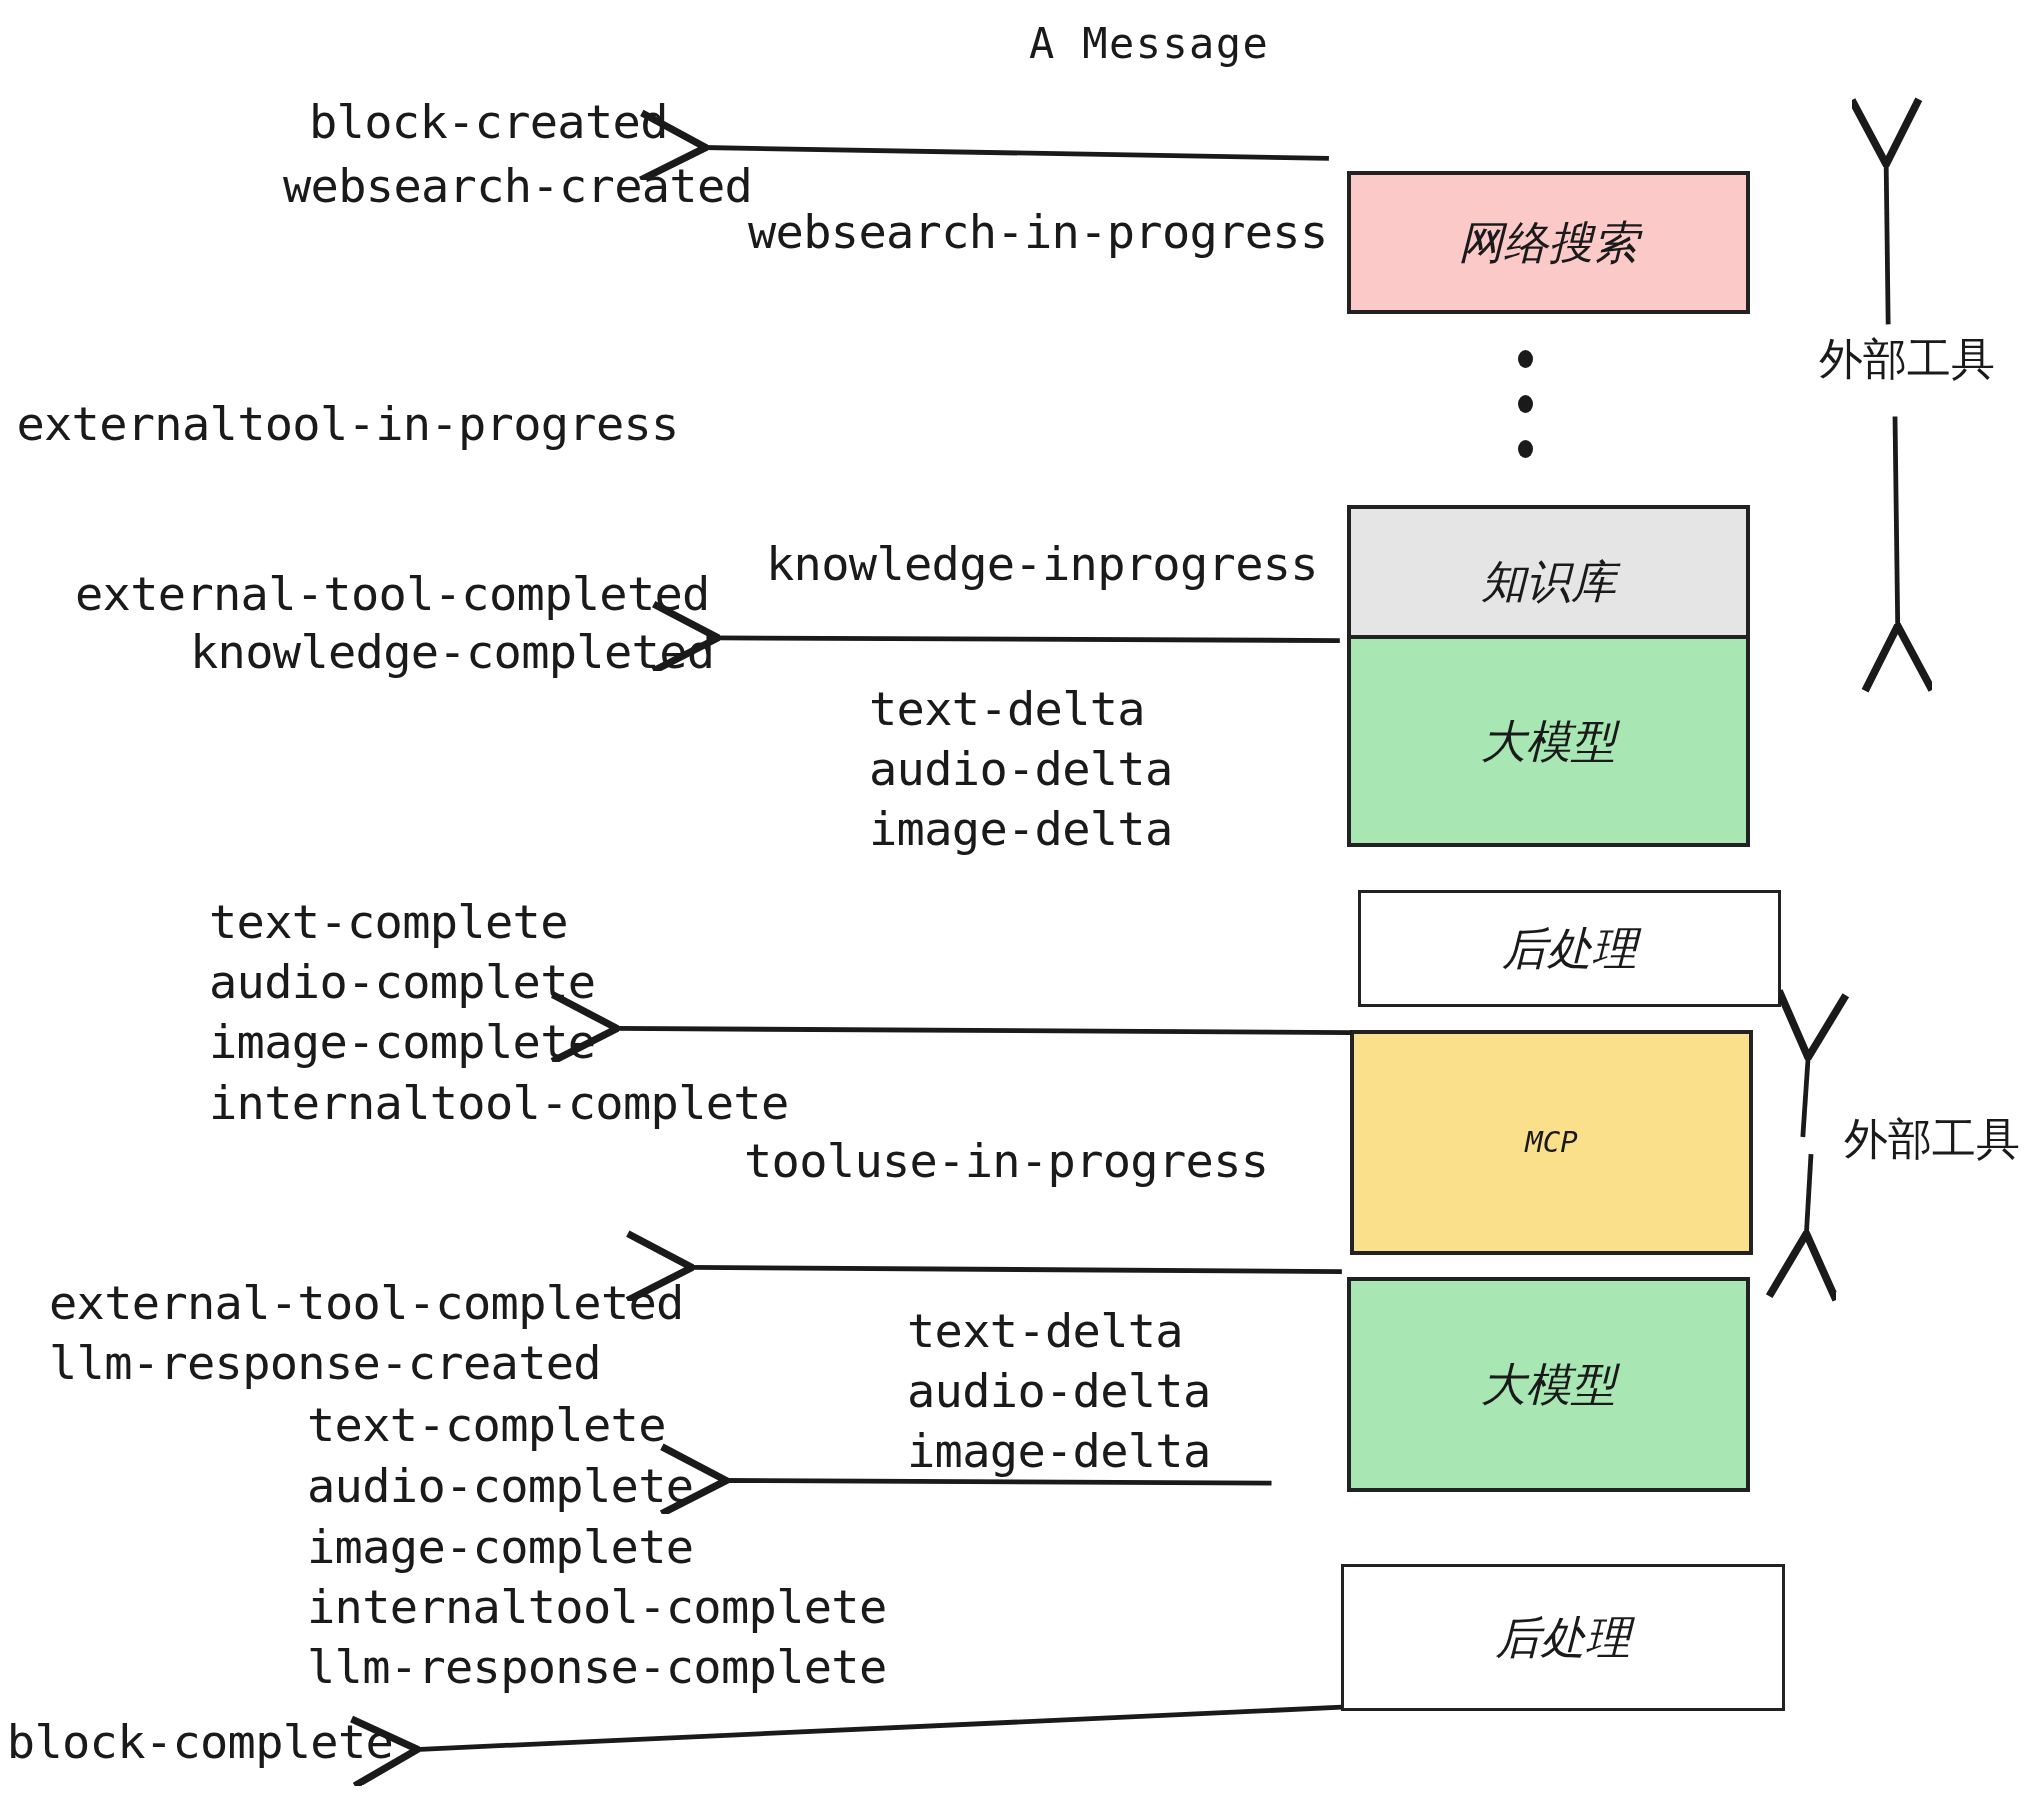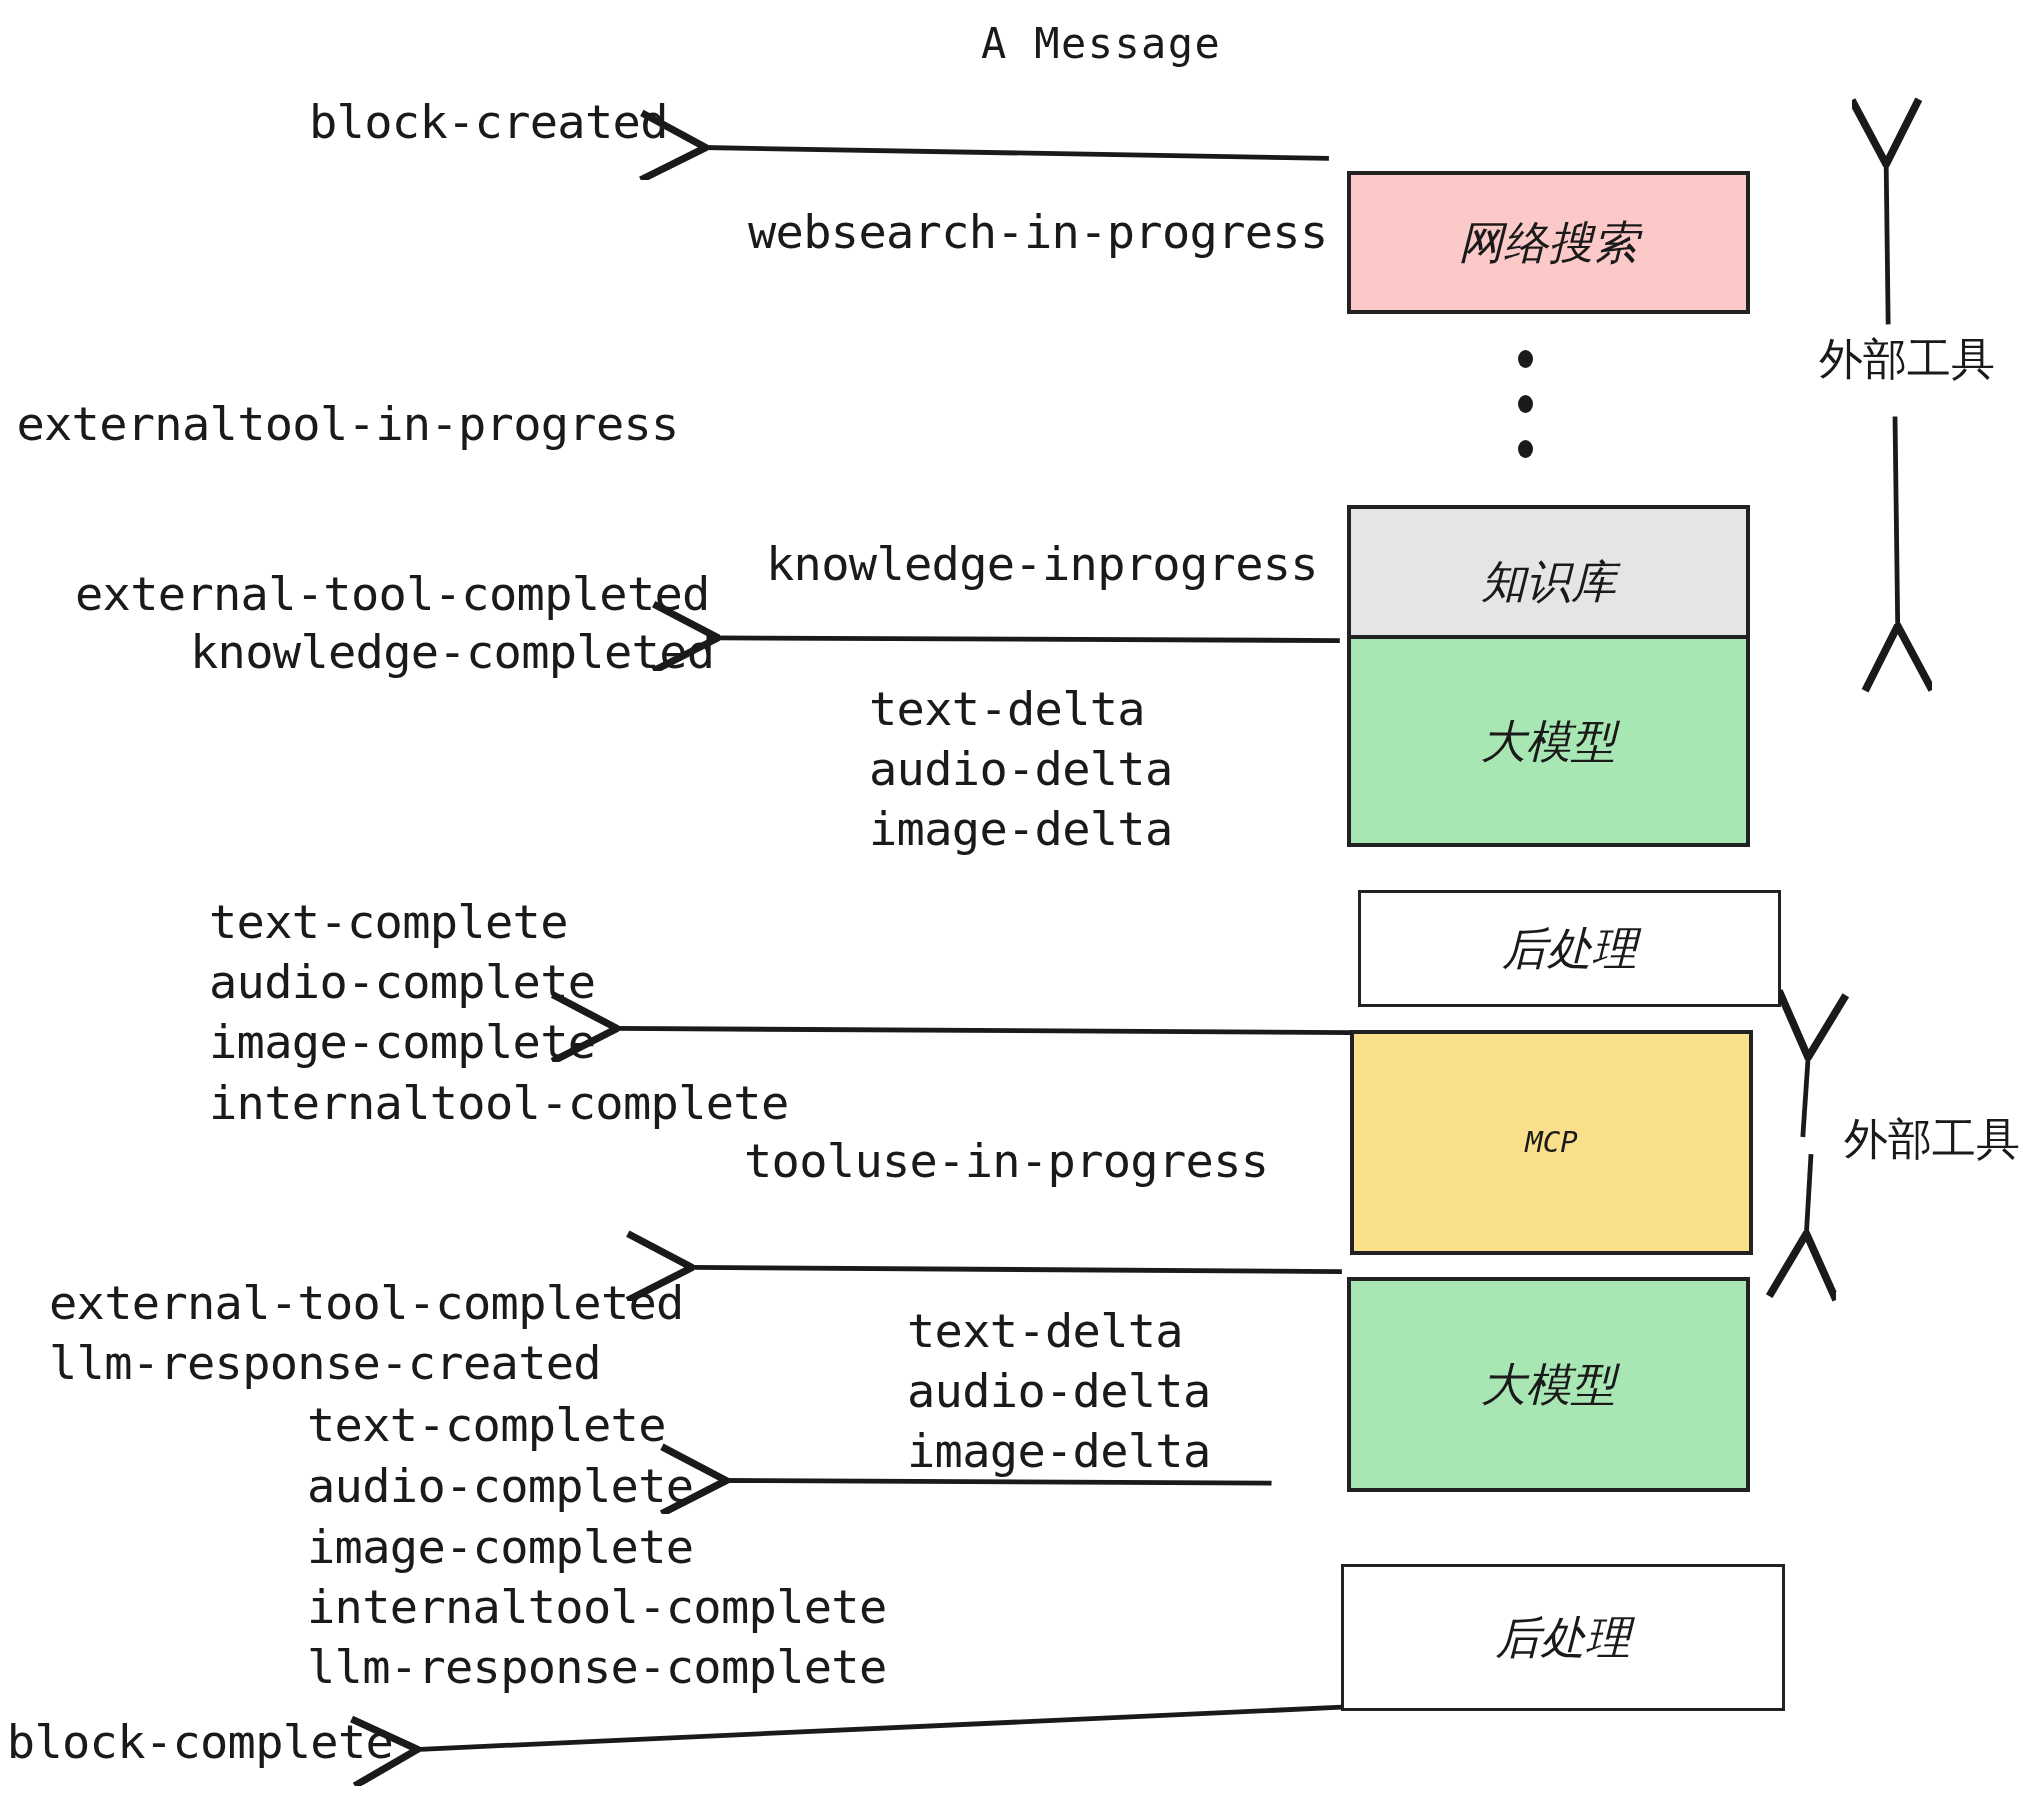--- a/index.html
+++ b/index.html
@@ -25,20 +25,21 @@
     letter-spacing: -0.7px;
   }
   .title {
     position: absolute;
     white-space: nowrap;
     color: #1a1a1a;
     font-family: "DejaVu Sans Mono", "Liberation Mono", monospace;
     font-size: 42px;
     line-height: 1;
     letter-spacing: 1.4px;
+    margin-left: 48px;
   }
   .cjk {
     position: absolute;
     white-space: nowrap;
     color: #1a1a1a;
     font-family: "DejaVu Sans", "Liberation Sans", sans-serif;
     font-size: 44px;
     line-height: 1;
   }
   .box {
@@ -114,20 +115,21 @@
   <div class="box" style="left:1341px; top:1564px; width:444px; height:147px; background:#ffffff; border-width:3.4px;">
     <span>后处理</span>
   </div>
 
   <div class="cjk" style="left:1819px; top:337px;">外部工具</div>
 
   <div class="cjk" style="left:1844px; top:1117px;">外部工具</div>
 
   <div class="lbl" style="left:309px; top:98px;">block-created</div>
 
+  <div class="lbl" style="left:283px; top:162px;">websearch-created</div>
 
   <div class="lbl" style="left:748px; top:208px;">websearch-in-progress</div>
 
 
   <div class="lbl" style="left:16.4px; top:400px;">externaltool-in-progress</div>
 
   <div class="lbl" style="left:766px; top:540px;">knowledge-inprogress</div>
 
   <div class="lbl" style="left:75px; top:570px;">external-tool-completed</div>
 

